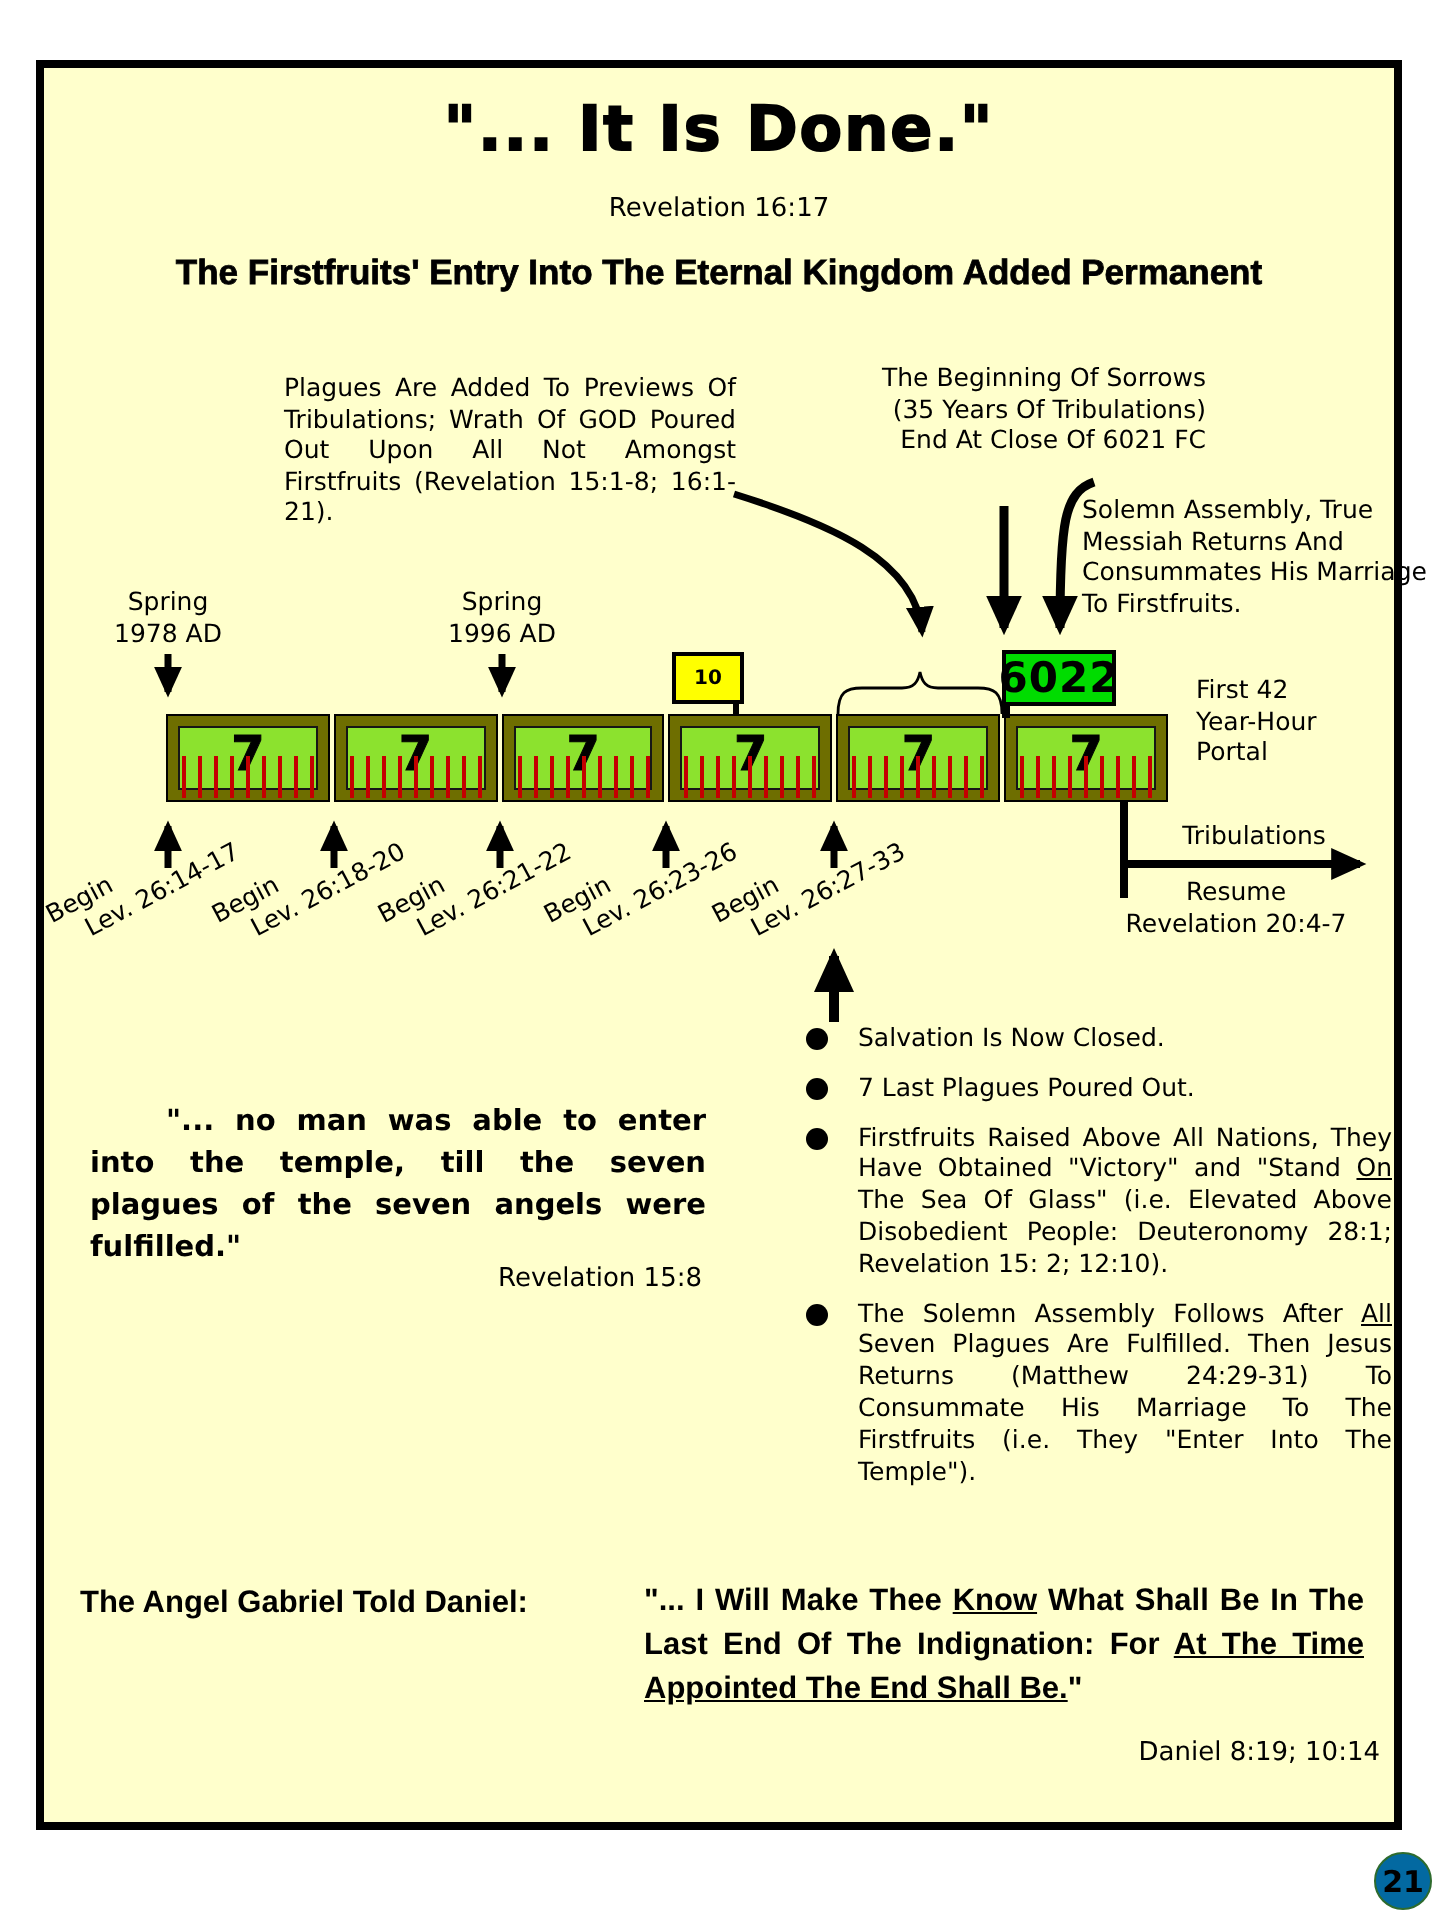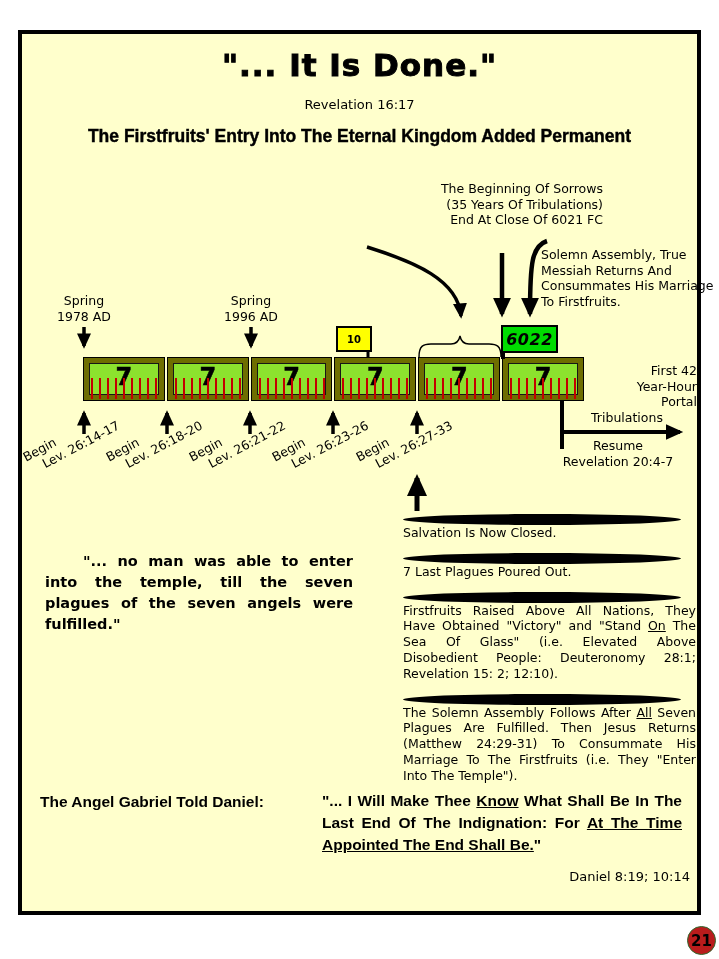--- a/index.html
+++ b/index.html
@@ -9,54 +9,55 @@
   .title{left:18px;width:683px;top:47px;text-align:center;font-size:31px;font-weight:bold;-webkit-text-stroke:1px #000;letter-spacing:1px;}
   .title-ref{left:18px;width:683px;top:97px;text-align:center;font-size:13px;}
   .subtitle{left:18px;width:683px;top:126px;text-align:center;font-size:17.5px;font-weight:bold;font-family:"Liberation Sans",sans-serif;-webkit-text-stroke:0.4px #000;}
   .note{font-size:12.5px;line-height:15.5px;}
   .plagues{left:142px;top:186px;width:226px;text-align:justify;}
   .sorrows{left:397px;top:181px;width:206px;text-align:right;}
   .solemn{left:541px;top:247px;width:174px;}
   .spring{width:70px;text-align:center;}
   .spring1982{left:49px;top:293px;}
   .spring1996{left:216px;top:293px;}
-  .portal{left:598px;top:363px;width:99px;text-align:right;}
+  .portal{left:598px;top:337px;width:99px;text-align:left;}
   .trib-above{left:566px;top:410px;width:122px;text-align:center;}
   .trib-below{left:540px;top:438px;width:156px;text-align:center;}
   .ruler{position:absolute;left:83px;top:357px;width:501px;height:44px;display:flex;gap:2px;}
   .seg{position:relative;flex:1;border:1px solid #000;box-sizing:border-box;}
   .seg-inner{position:absolute;left:5px;top:5px;right:5px;bottom:5px;border:1px solid #161616;display:flex;align-items:center;justify-content:center;}
   .seg-num{font-size:24px;font-weight:bold;padding-bottom:4px;-webkit-text-stroke:0.5px #000;}
   .tick{position:absolute;width:2px;top:20px;bottom:1px;z-index:2;}
   .flag{left:336px;top:326px;width:32px;height:22px;border:2px solid #000;font-weight:bold;font-size:10px;display:flex;align-items:center;justify-content:center;}
-  .year-box{left:501px;top:325px;width:53px;height:24px;border:2px solid #000;font-weight:bold;font-size:16px;display:flex;align-items:center;justify-content:center;letter-spacing:0.5px;font-style:italic;}
+  .year-box{left:501px;top:325px;width:53px;height:24px;border:2px solid #000;font-weight:bold;font-size:21px;display:flex;align-items:center;justify-content:center;letter-spacing:0.5px;}
   .begin-label{position:absolute;font-size:12.5px;line-height:14.5px;width:112px;transform:rotate(-28deg);}
   .begin-label .l2{padding-left:14px;white-space:nowrap;}
   .bullets{left:403px;top:511px;width:293px;}
-  .bullet-row{display:flex;margin-bottom:9px;flex-direction:column;}
+  .bullet-row{display:flex;margin-bottom:9px;}
   .bullet-dot{flex:0 0 11px;height:11px;border-radius:50%;background:#000;margin:3px 15px 0 0;}
   .bullet-text{font-size:12.5px;line-height:15.8px;text-align:justify;flex:1;}
   .temple-quote{left:45px;top:551px;width:308px;font-size:14.5px;font-weight:bold;line-height:21px;text-align:justify;text-indent:38px;}
   .temple-ref{left:45px;top:632px;width:306px;text-align:right;font-size:13px;}
   .gabriel-label{left:40px;top:793px;width:280px;font-size:15.5px;font-weight:bold;font-family:"Liberation Sans",sans-serif;}
   .gabriel-quote{left:322px;top:790px;width:360px;font-size:15.5px;font-weight:bold;line-height:22px;text-align:justify;font-family:"Liberation Sans",sans-serif;}
   .gabriel-ref{left:470px;top:869px;width:220px;text-align:right;font-size:13px;}
-  .page-num{left:687px;top:926px;width:29px;height:29px;border-radius:50%;background:#b91c1c;border:1px solid #2e6b2e;display:flex;align-items:center;justify-content:center;font-size:15px;font-weight:bold;box-sizing:border-box;}
+  .page-num{left:687px;top:926px;width:29px;height:29px;border-radius:50%;background:#0369a1;border:1px solid #2e6b2e;display:flex;align-items:center;justify-content:center;font-size:15px;font-weight:bold;box-sizing:border-box;}
   svg.overlay{position:absolute;left:0;top:0;width:719px;height:959px;pointer-events:none;}
 </style>
 </head>
 <body>
 
 <div id="root">
   <div class="page-box"></div>
 
   <div class="abs title">"... It Is Done."</div>
   <div class="abs title-ref">Revelation 16:17</div>
   <div class="abs subtitle">The Firstfruits' Entry Into The Eternal Kingdom Added Permanent</div>
 
+  <div class="abs note plagues">Plagues Are Added To Previews Of Tribulations; Wrath Of GOD Poured Out Upon All Not Amongst Firstfruits (Revelation 15:1-8; 16:1-21).</div>
 
   <div class="abs note sorrows">
     <div>The Beginning Of Sorrows</div>
     <div>(35 Years Of Tribulations)</div>
     <div>End At Close Of 6021 FC</div>
   </div>
 
   <div class="abs note solemn">Solemn Assembly, True Messiah Returns And Consummates His Marriage To Firstfruits.</div>
 
   <div class="abs note spring spring1982">
@@ -230,19 +231,20 @@
         <span class="bullet-dot"></span>
         <div class="bullet-text">Firstfruits Raised Above All Nations, They Have Obtained "Victory" and "Stand <u>On</u> The Sea Of Glass" (i.e. Elevated Above Disobedient People: Deuteronomy 28:1; Revelation 15: 2; 12:10).</div>
       </div>
       <div class="bullet-row">
         <span class="bullet-dot"></span>
         <div class="bullet-text">The Solemn Assembly Follows After <u>All</u> Seven Plagues Are Fulfilled.  Then Jesus Returns (Matthew 24:29-31) To Consummate His Marriage To The Firstfruits (i.e. They "Enter Into The Temple").</div>
       </div>
     </div>
 
   <div class="abs temple-quote">"... no man was able to enter into the temple, till the seven plagues of the seven angels were fulfilled."</div>
+  <div class="abs temple-ref">Revelation 15:8</div>
 
   <div class="abs gabriel-label">The Angel Gabriel Told Daniel:</div>
   <div class="abs gabriel-quote">"... I Will Make Thee <u>Know</u> What Shall Be In The Last End Of The Indignation:  For <u>At The Time Appointed The End Shall Be.</u>"</div>
   <div class="abs gabriel-ref">Daniel 8:19; 10:14</div>
 
   <div class="abs page-num">21</div>
 </div>
 
 </body></html>

